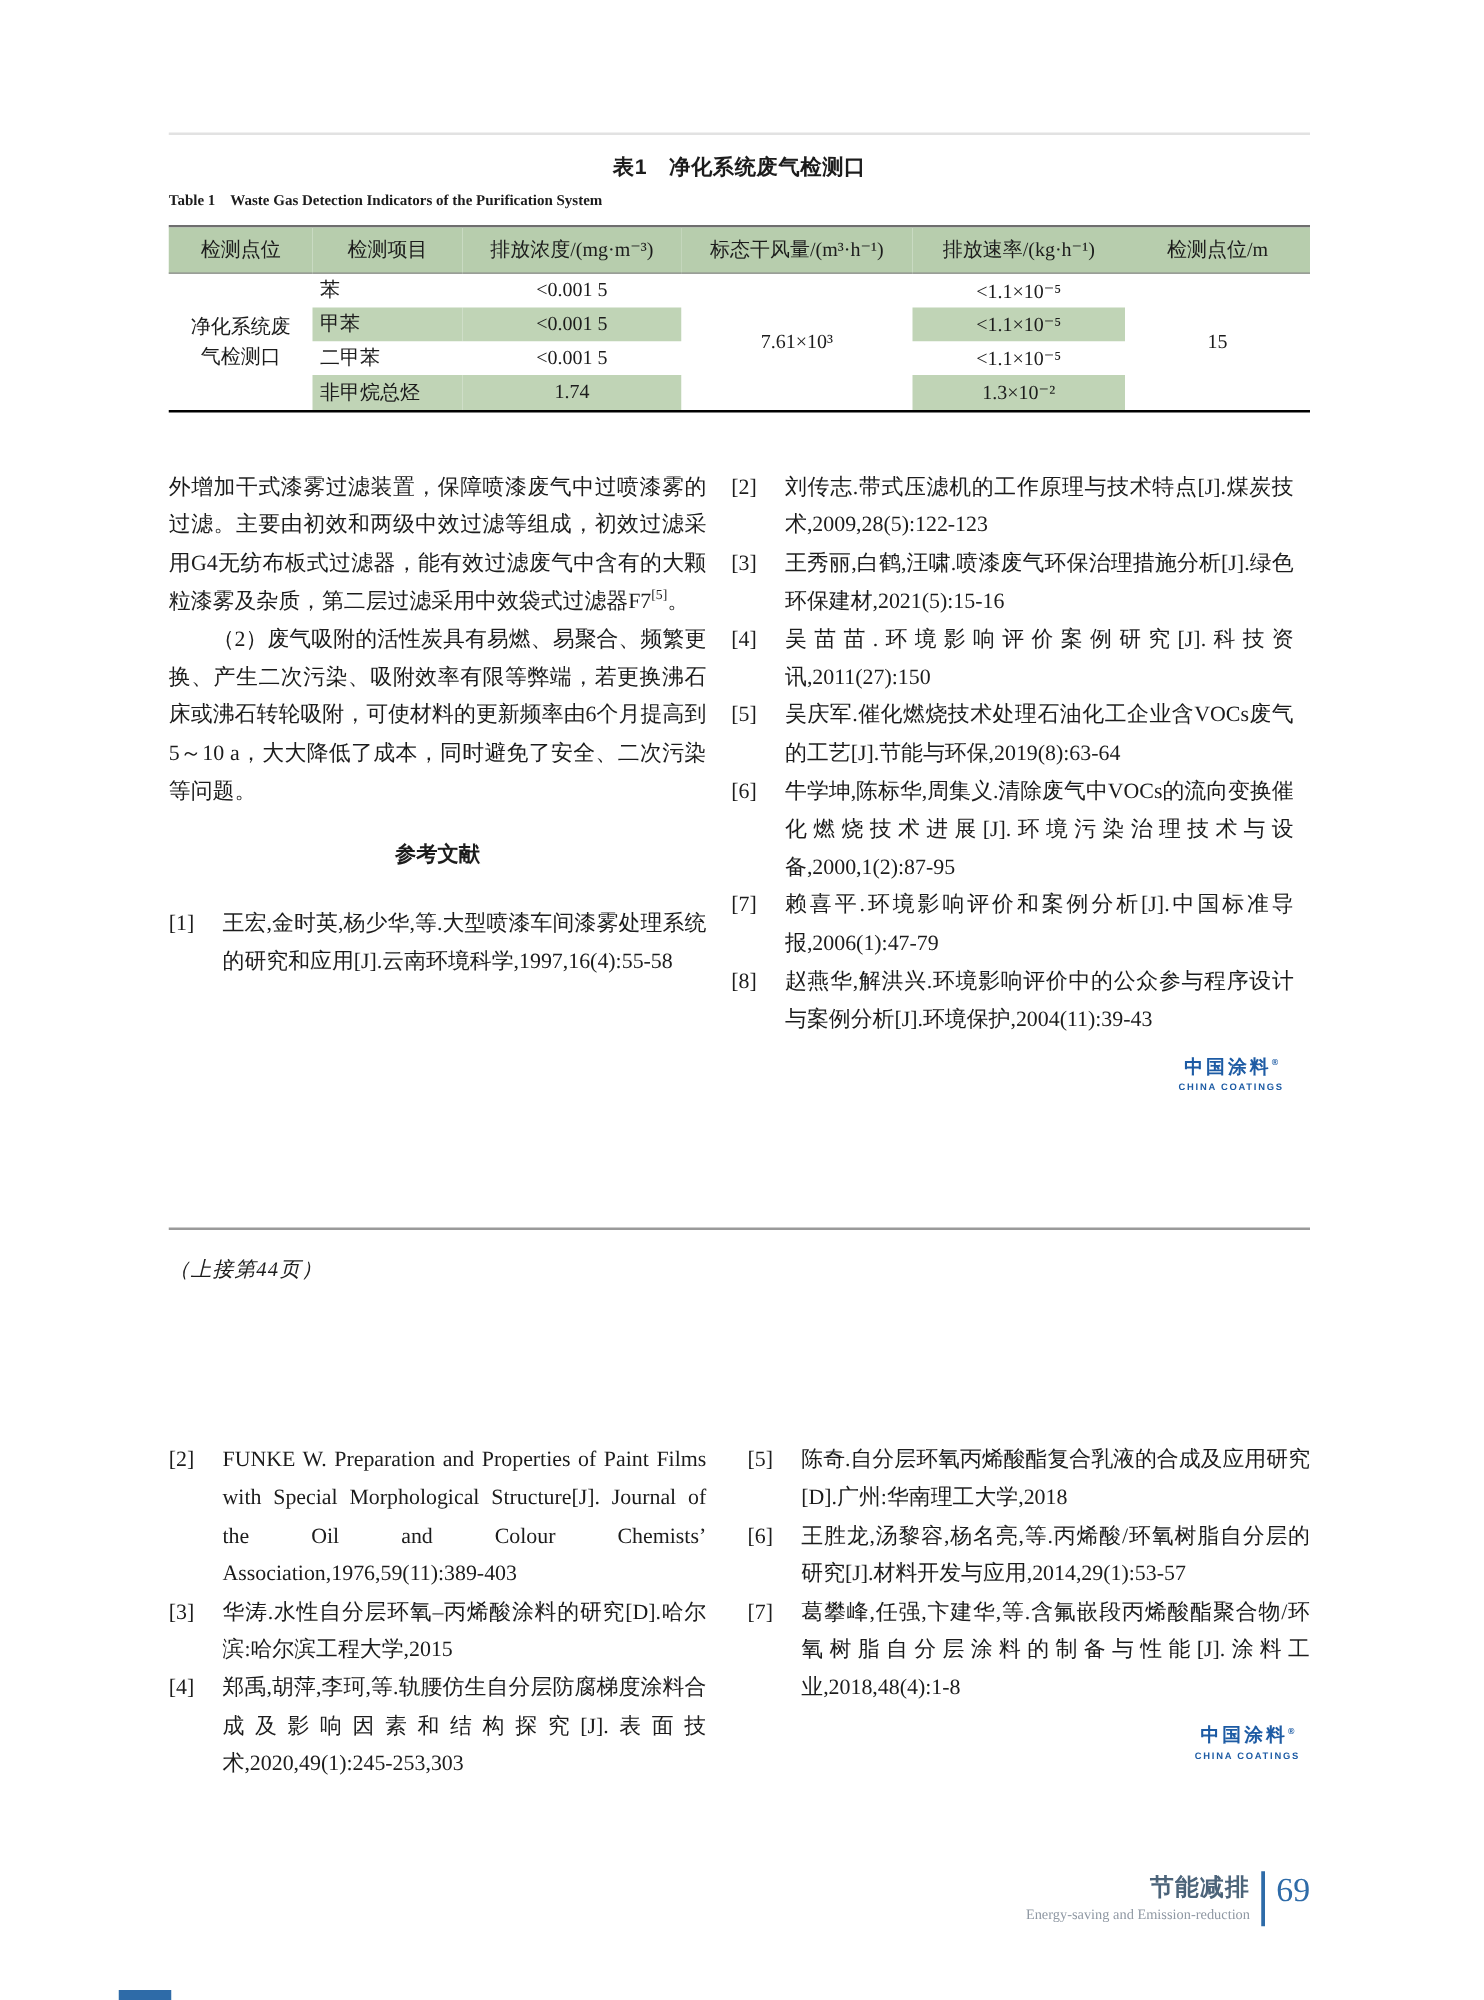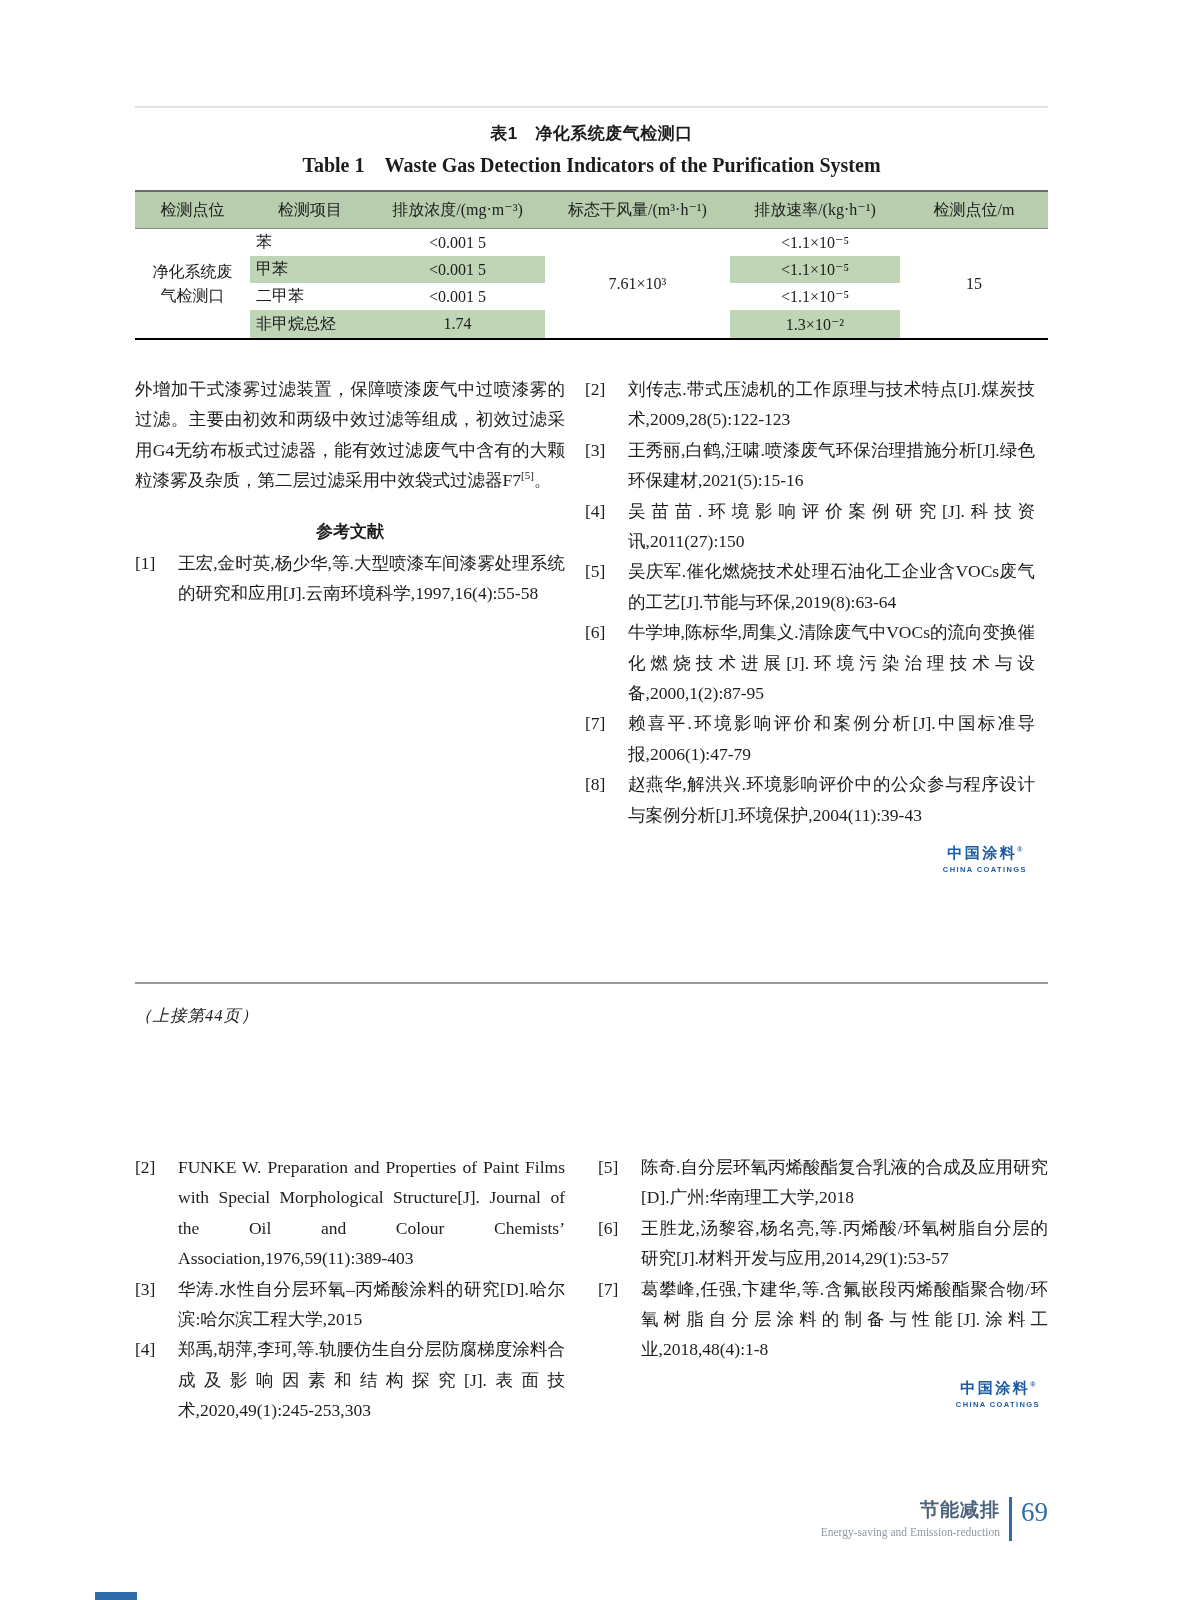--- a/index.html
+++ b/index.html
@@ -5,21 +5,21 @@
   * { margin:0; padding:0; box-sizing:border-box; }
   body { background:#ffffff; font-family:"Liberation Serif","DejaVu Serif",serif; color:#1c1c1c; }
   .page { position:relative; width:1187px; height:1600px; background:#ffffff; overflow:hidden; }
 
   
   .topline { position:absolute; left:135px; top:106px; width:913px; height:2px; background:#e2e2e2; }
 
   
   .table-sec { position:absolute; left:135px; top:122px; width:913px; }
   .tbl-title-cn { text-align:center; font-size:17px; font-weight:bold; font-family:"Liberation Sans","DejaVu Sans",sans-serif; letter-spacing:.5px; }
-  .tbl-title-en { text-align:center; font-size:20px; font-weight:bold; margin-top:7px; }
+  .tbl-title-en { text-align:left; font-size:12px; font-weight:bold; margin-top:7px; }
   .gas-table { margin-top:11px; display:grid;
       grid-template-columns:115px 120px 175px 185px 170px 148px;
       grid-template-rows:37px 27px 27px 27px 28px;
       border-top:2px solid #6e6e6e; border-bottom:2px solid #000000;
       font-size:16px; }
   .gt-h { background:#b7cdad; border-bottom:1px solid #8a8a8a; display:flex; align-items:center; justify-content:center; white-space:nowrap; }
   .gt-c { display:flex; align-items:center; justify-content:center; text-align:center; }
   .gt-left { justify-content:flex-start; padding-left:6px; text-align:left; }
   .hl { background:#c0d4b6; }
   .gc1{grid-column:1}.gc2{grid-column:2}.gc3{grid-column:3}.gc4{grid-column:4}.gc5{grid-column:5}.gc6{grid-column:6}
@@ -29,21 +29,21 @@
 
   
   .cols { position:absolute; left:135px; width:913px; display:flex; gap:33px; }
   .cols-top { top:374px;gap:20px; }
   .cols-bottom { top:1152px; }
   .col-l { width:430px; }
   .col-r { width:450px; }
   .para { font-size:17.5px; line-height:30.4px; text-align:justify; }
   .indent { text-indent:2em; }
   sup.cite { font-size:11px; line-height:0; }
-  .ref-heading { text-align:center; font-weight:bold; font-size:17px; font-family:"Liberation Sans","DejaVu Sans",sans-serif; margin:24px 0 5px 0; }
+  .ref-heading { text-align:center; font-weight:bold; font-size:17px; font-family:"Liberation Sans","DejaVu Sans",sans-serif; margin:24px 0 28px 0; }
   .ref { display:flex; font-size:17.5px; line-height:30.4px; }
   .ref-num { width:43px; flex-shrink:0; }
   .ref-text { flex:1; text-align:justify; }
 
   
   .logo-wrap { display:flex; justify-content:flex-end; margin-top:14px; padding-right:8px; }
   .logo { text-align:center; }
   .logo-cn { font-size:15px; font-weight:bold; color:#1d5ba4; letter-spacing:2.5px; font-family:"Liberation Sans","DejaVu Sans",sans-serif; white-space:nowrap; }
   .logo-cn sup { font-size:7px; letter-spacing:0; }
   .logo-en { font-size:7.5px; font-weight:bold; color:#1d5ba4; letter-spacing:1.4px; margin-top:2px; font-family:"Liberation Sans","DejaVu Sans",sans-serif; white-space:nowrap; }
@@ -100,20 +100,21 @@
       <div class="gt-c gc5 gr5 hl">1.3×10⁻²</div>
 
       <div class="gt-c gc4 span-rows">7.61×10³</div>
       <div class="gt-c gc6 span-rows">15</div>
     </div>
   </div>
 
   <div class="cols cols-top">
     <div class="col-l">
       <p class="para"><span>外增加干式漆雾过滤装置，保障喷漆废气中过喷漆雾的过滤。主要由初效和两级中效过滤等组成，初效过滤采用G4无纺布板式过滤器，能有效过滤废气中含有的大颗粒漆雾及杂质，第二层过滤采用中效袋式过滤器F7</span><sup class="cite">[5]</sup><span>。</span></p>
+      <p class="para indent">（2）废气吸附的活性炭具有易燃、易聚合、频繁更换、产生二次污染、吸附效率有限等弊端，若更换沸石床或沸石转轮吸附，可使材料的更新频率由6个月提高到5～10 a，大大降低了成本，同时避免了安全、二次污染等问题。</p>
       <div class="ref-heading">参考文献</div>
       <div class="ref">
         <span class="ref-num">[1]</span>
         <span class="ref-text">王宏,金时英,杨少华,等.大型喷漆车间漆雾处理系统的研究和应用[J].云南环境科学,1997,16(4):55-58</span>
       </div>
     </div>
 
     <div class="col-r">
       <div class="ref">
         <span class="ref-num">[2]</span>

